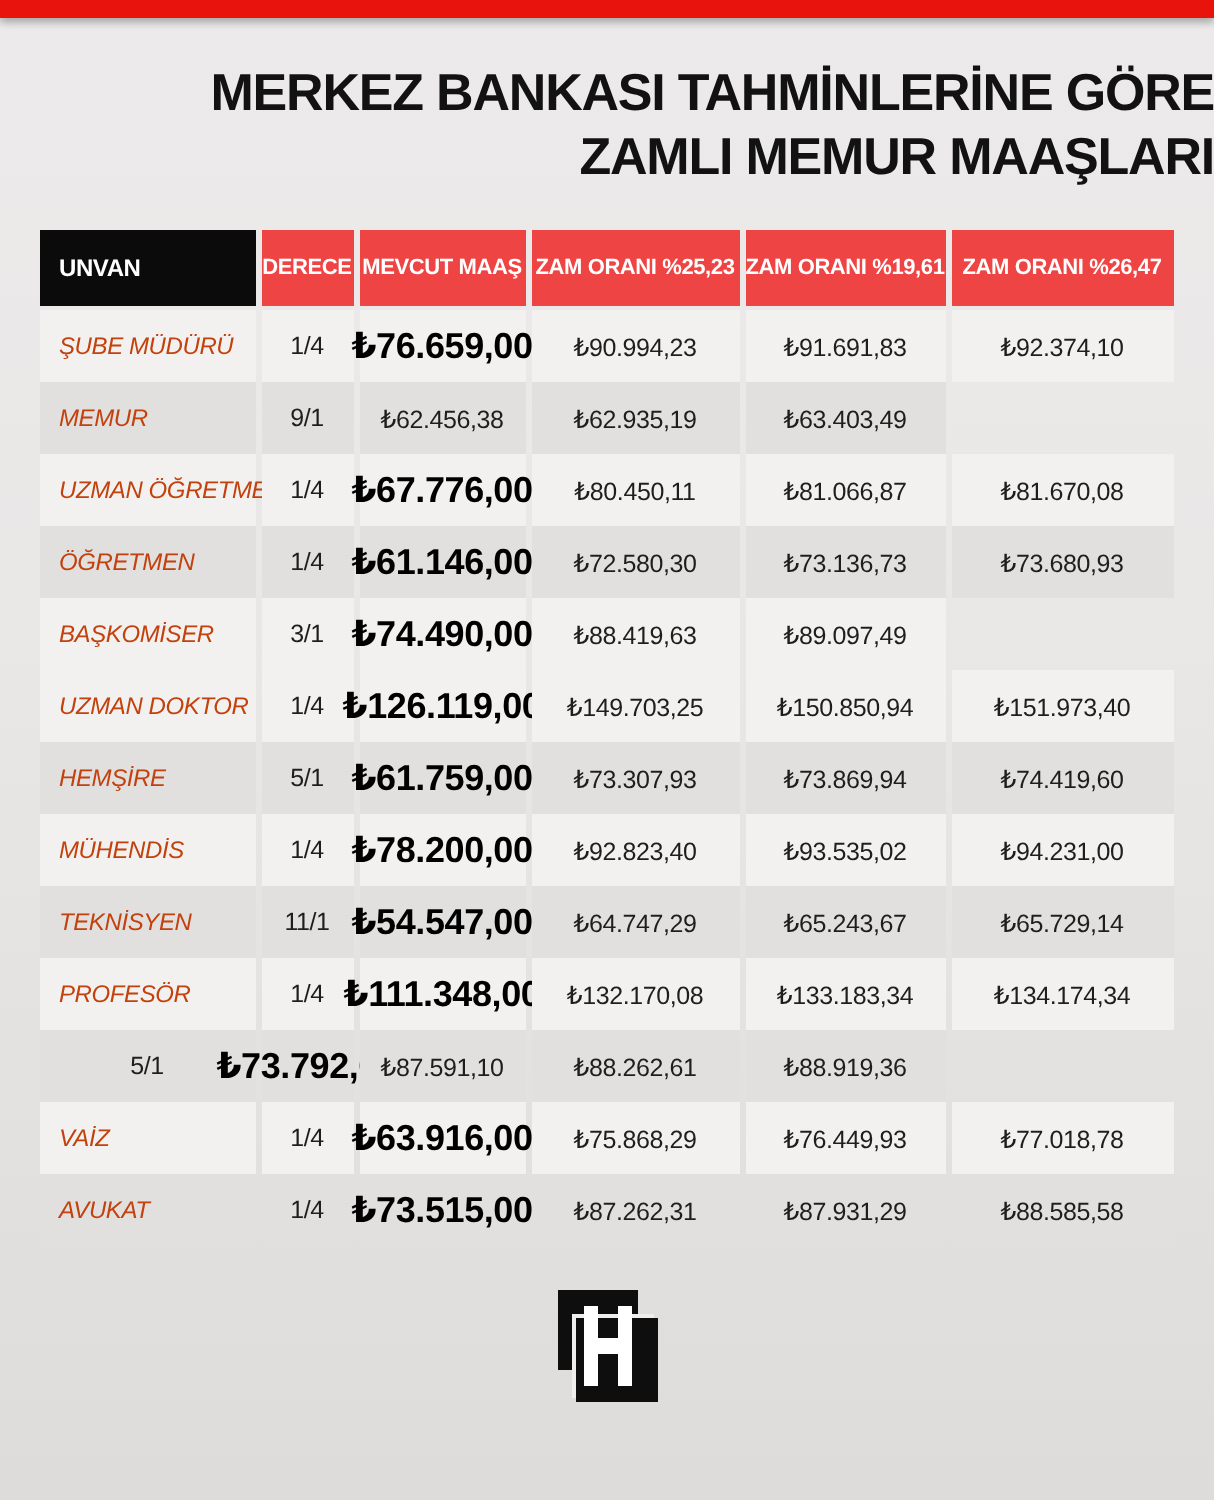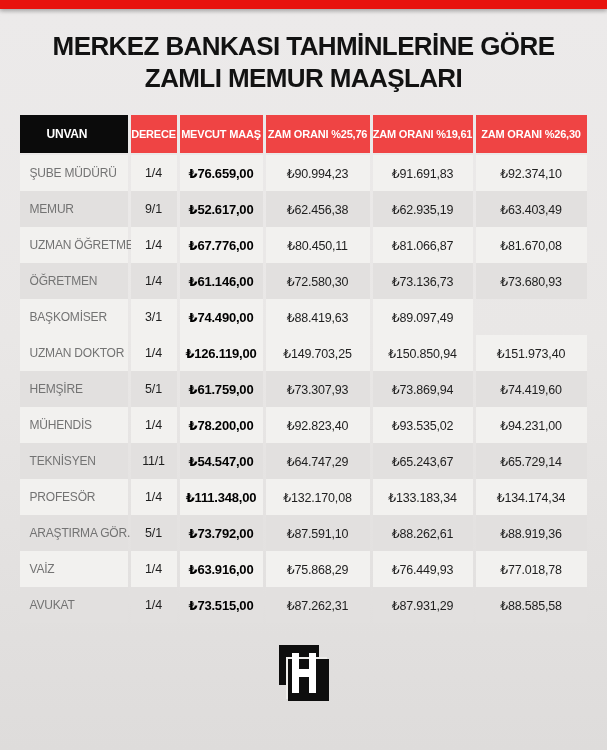--- a/index.html
+++ b/index.html
@@ -10,21 +10,21 @@
     overflow:hidden;
     position:relative;
   }
   .topbar {
     height:9px; width:100%;
     background:#e8130d;
     box-shadow:0 2px 4px rgba(0,0,0,.28);
   }
   .title {
     margin-top:22px;
-    text-align:center;
+    text-align:right;
     font-weight:bold;
     font-size:26px;
     line-height:1.22;
     letter-spacing:-0.6px;
     color:#121212;
   }
   .table-wrap {
     width:568px;
     margin:21px auto 0;
   }
@@ -39,40 +39,41 @@
     background:#ef4444;
     color:#ffffff;
     font-weight:bold;
     font-size:11px;
     letter-spacing:-0.2px;
     white-space:nowrap;
   }
   .hcell.c0 {
     background:#0b0b0b;
     justify-content:flex-start;
-    padding-left:27px;
+    padding-left:10px;
     font-size:12px;
   }
   .trow { height:36px; }
   .trow.odd  .cell { background:#f2f1ef; }
   .trow.even .cell { background:#e2e0df; }
   .cell {
     display:flex; align-items:center; justify-content:center;
     font-size:12.5px;
     color:#1e1e1e;
     white-space:nowrap;
     letter-spacing:-0.2px;
   }
   .cell.c0 {
     justify-content:flex-start;
     padding-left:10px;
     font-size:12px;
-    color:#737373;
-  }
-  .cell.c2 { font-weight:bold; color:#000; font-size:13px; }
+    color:#c2410c;
+    font-style:italic;
+  }
+  .cell.c2 { font-weight:bold; color:#000; font-size:18px; }
   .logo {
     position:relative;
     width:50px; height:56px;
     margin:22px auto 0;
   }
   .lg-back  { position:absolute; left:0;  top:0;  width:40px; height:40px; background:#0e0e0e; }
   .lg-front { position:absolute; left:9px; top:14px; width:41px; height:42px; background:#0e0e0e;
               box-shadow:-2px -2px 0 0 #efeeec; }
   .lg-h { position:absolute; left:13px; top:8px; width:24px; height:40px; }
   .hb { position:absolute; background:#ffffff; }
@@ -88,37 +89,36 @@
 <div class="title">
   <div>MERKEZ BANKASI TAHMİNLERİNE GÖRE</div>
   <div>ZAMLI MEMUR MAAŞLARI</div>
 </div>
 
 <div class="table-wrap">
   <div class="thead">
       <div class="hcell c0">UNVAN</div>
       <div class="hcell c1">DERECE</div>
       <div class="hcell c2">MEVCUT MAAŞ</div>
-      <div class="hcell c3">ZAM ORANI %25,76</div>
+      <div class="hcell c3">ZAM ORANI %25,23</div>
       <div class="hcell c4">ZAM ORANI %19,61</div>
-      <div class="hcell c5">ZAM ORANI %26,30</div>
+      <div class="hcell c5">ZAM ORANI %26,47</div>
     </div>
   <div>
       <div class="trow odd">
         <div class="cell c0">ŞUBE MÜDÜRÜ</div>
         <div class="cell c1">1/4</div>
         <div class="cell c2">₺76.659,00</div>
         <div class="cell c3">₺90.994,23</div>
         <div class="cell c4">₺91.691,83</div>
         <div class="cell c5">₺92.374,10</div>
       </div>
       <div class="trow even">
         <div class="cell c0">MEMUR</div>
         <div class="cell c1">9/1</div>
-        <div class="cell c2">₺52.617,00</div>
         <div class="cell c3">₺62.456,38</div>
         <div class="cell c4">₺62.935,19</div>
         <div class="cell c5">₺63.403,49</div>
       </div>
       <div class="trow odd">
         <div class="cell c0">UZMAN ÖĞRETMEN</div>
         <div class="cell c1">1/4</div>
         <div class="cell c2">₺67.776,00</div>
         <div class="cell c3">₺80.450,11</div>
         <div class="cell c4">₺81.066,87</div>
@@ -173,21 +173,20 @@
       </div>
       <div class="trow odd">
         <div class="cell c0">PROFESÖR</div>
         <div class="cell c1">1/4</div>
         <div class="cell c2">₺111.348,00</div>
         <div class="cell c3">₺132.170,08</div>
         <div class="cell c4">₺133.183,34</div>
         <div class="cell c5">₺134.174,34</div>
       </div>
       <div class="trow even">
-        <div class="cell c0">ARAŞTIRMA GÖR.</div>
         <div class="cell c1">5/1</div>
         <div class="cell c2">₺73.792,00</div>
         <div class="cell c3">₺87.591,10</div>
         <div class="cell c4">₺88.262,61</div>
         <div class="cell c5">₺88.919,36</div>
       </div>
       <div class="trow odd">
         <div class="cell c0">VAİZ</div>
         <div class="cell c1">1/4</div>
         <div class="cell c2">₺63.916,00</div>

